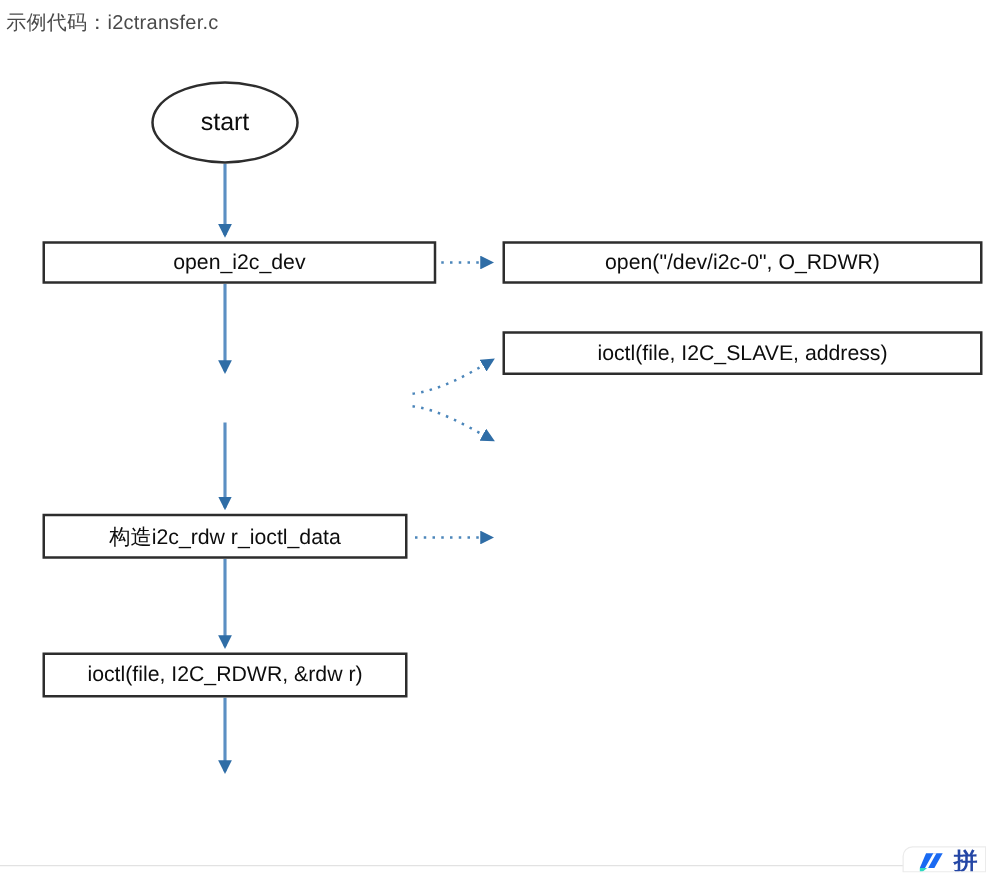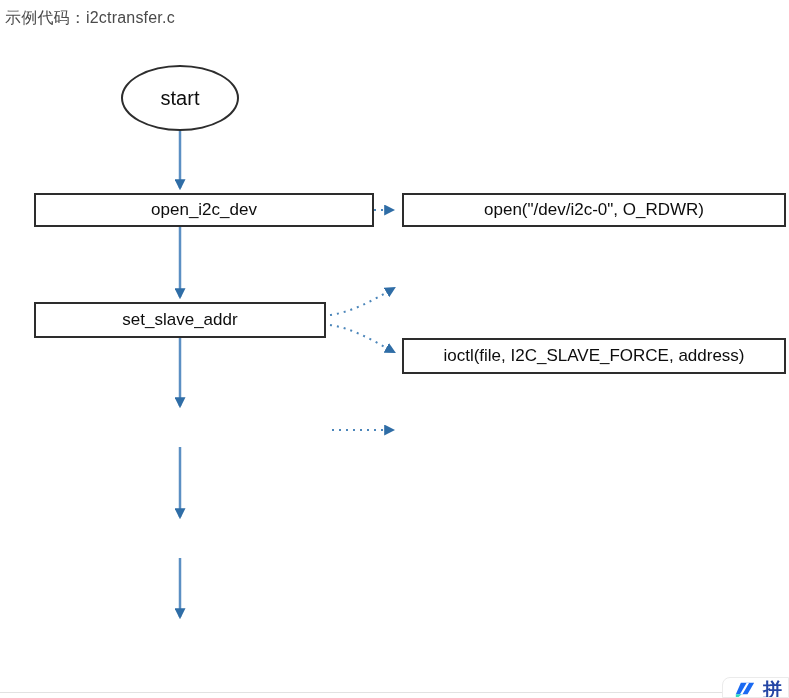--- a/index.html
+++ b/index.html
@@ -24,21 +24,21 @@
     box-sizing: border-box;
     background: #ffffff;
     border: 2px solid #2d2d2d;
     display: flex; align-items: center; justify-content: center;
     font-size: 17px;
     color: #0d0d0d;
     white-space: nowrap;
   }
   .terminal { border-radius: 50% / 50%; font-size: 20px; }
   .n-start            { left: 105px; top:  65px; width: 118px; height: 66px; }
-  .n-open-i2c-dev     { left:  18px; top: 193px; width: 340px; height: 34px; }
+  .n-open-i2c-dev     { left:  18px; top: 193px; width: 315px; height: 34px; }
   .n-open-call        { left: 386px; top: 193px; width: 384px; height: 34px; }
   .n-set-slave-addr   { left:  18px; top: 302px; width: 292px; height: 36px; }
   .n-ioctl-slave      { left: 386px; top: 265px; width: 384px; height: 35px; }
   .n-ioctl-slave-force{ left: 386px; top: 338px; width: 384px; height: 36px; }
   .n-build-rdwr       { left:  18px; top: 411px; width: 292px; height: 36px; }
   .n-build-msgs       { left: 386px; top: 412px; width: 384px; height: 35px; }
   .n-ioctl-rdwr       { left:  18px; top: 522px; width: 292px; height: 36px; }
   .n-end              { left: 103px; top: 622px; width: 120px; height: 64px; }
   .divider {
     position: absolute; left: 0; top: 692px;
@@ -88,22 +88,23 @@
     <path d="M316,210 H377" stroke="#4c86ba" stroke-width="2" stroke-dasharray="2 5" fill="none" marker-end="url(#ah)"></path>
     <path d="M316,430 H377" stroke="#4c86ba" stroke-width="2" stroke-dasharray="2 5" fill="none" marker-end="url(#ah)"></path>
 
     <path d="M314,315 C336,312 356,301 378,288" stroke="#4c86ba" stroke-width="2" stroke-dasharray="2 5" fill="none" marker-end="url(#ah)"></path>
     <path d="M314,325 C336,328 356,340 378,352" stroke="#4c86ba" stroke-width="2" stroke-dasharray="2 5" fill="none" marker-end="url(#ah)"></path>
   </svg>
 
   <div class="node terminal n-start">start</div>
   <div class="node n-open-i2c-dev">open_i2c_dev</div>
   <div class="node n-open-call">open("/dev/i2c-0", O_RDWR)</div>
-  <div class="node n-set-slave-addr">set_slave_addr</div>
-  <div class="node n-ioctl-slave-force">ioctl(file, I2C_SLAVE_FORCE, address)</div>
+  <div class="node n-ioctl-slave">ioctl(file, I2C_SLAVE, address)</div>
+  <div class="node n-build-rdwr">构造i2c_rdw r_ioctl_data</div>
+  <div class="node n-ioctl-rdwr">ioctl(file, I2C_RDWR, &amp;rdw r)</div>
 
 </div>
 
 <div class="divider"></div>
 
 <div class="ime-panel">
   <svg class="ime-logo" width="20" height="20" viewBox="0 0 24 24">
     <polygon points="7,2 23,2 15,16 1,16" fill="#1a6af2"></polygon>
     <polygon points="14,2 17,2 9,16 6,16" fill="#ffffff"></polygon>
     <polygon points="1,16 8,16 1,22" fill="#2fd9c0"></polygon>

